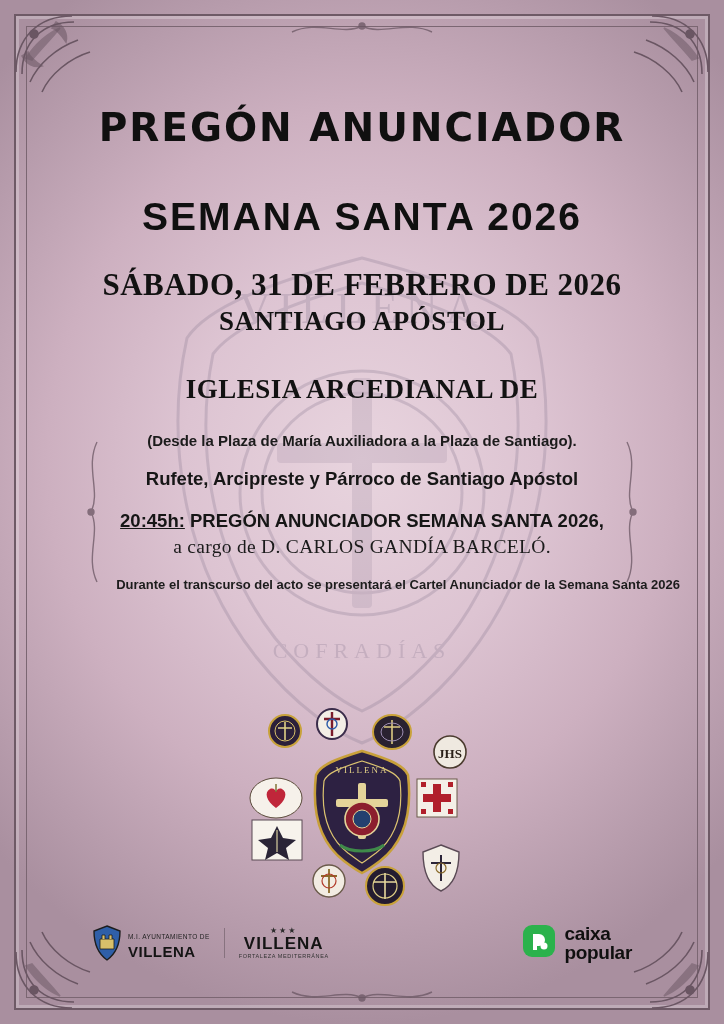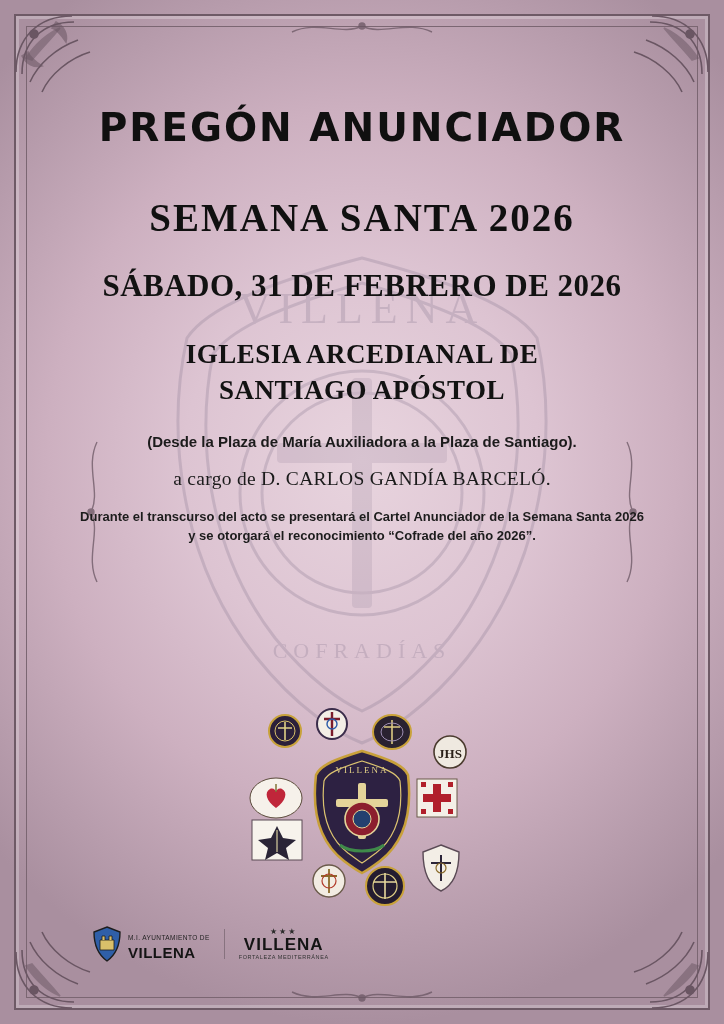--- a/index.html
+++ b/index.html
@@ -81,21 +81,21 @@
     font-family: "DejaVu Sans", sans-serif;
     font-weight: 700;
     font-size: 39px;
     letter-spacing: 2px;
     line-height: 1.0;
     color: #101010;
   }
   .t2 {
     margin: 0;
     padding-top: 48px;
-    font-family: Liberation Serif, serif;
+    font-family: Liberation Sans, sans-serif;
     font-weight: 700;
     font-size: 39px;
     letter-spacing: 2px;
     color: #101010;
   }
   .t3 {
     margin: 0;
     padding-top: 28px;
     font-family: "Liberation Serif", serif;
     font-weight: 700;
@@ -140,20 +140,21 @@
     font-size: 19.5px;
     margin: 2px 0 0 0;
     letter-spacing: .3px;
   }
   .note {
     margin: 18px 0 0 0;
     font-size: 13px;
     line-height: 1.45;
     font-weight: 600;
     color: #1c1c1c;
+    text-align: right;
   }
 
   
   .emblems {
     position: absolute;
     left: 0; right: 0;
     top: 690px;
     height: 210px;
     z-index: 4;
     pointer-events: none;
@@ -353,38 +354,39 @@
         <path d="M5 14 C 30 2, 55 18, 75 8 C 95 18, 120 2, 145 14"></path>
         <circle cx="75" cy="8" r="3" fill="#6a5663"></circle>
       </g>
     </svg>
   </div>
 
   <div class="content">
     <h1 class="t1">PREGÓN ANUNCIADOR</h1>
     <h1 class="t2">SEMANA SANTA 2026</h1>
     <div class="t3">SÁBADO, 31 DE FEBRERO DE 2026</div>
+    <div class="t4" style="padding-top:0">SANTIAGO APÓSTOL</div>
     <div class="t4">IGLESIA ARCEDIANAL DE</div>
-    <div class="t4" style="padding-top:0">SANTIAGO APÓSTOL</div>
 
     <div class="schedule">
       <div>
         <p class="line-sub">(Desde la Plaza de María Auxiliadora a la Plaza de Santiago).</p>
       </div>
 
       <div class="blk">
+        <p class="line-main">Rufete, Arcipreste y Párroco de Santiago Apóstol</p>
       </div>
 
       <div class="blk">
+        <p class="line-main"><span class="hour">20:45h:</span><span> PREGÓN ANUNCIADOR SEMANA SANTA 2026,</span></p>
         <p class="line-serif">a cargo de D. CARLOS GANDÍA BARCELÓ.</p>
       </div>
     </div>
 
     <p class="note">Durante el transcurso del acto se presentará el Cartel Anunciador de la Semana Santa 2026</p>
-    <p class="note" style="margin-top:0">y se otorgará el reconocimiento “Cofrade del año 2026”.</p>
   </div>
 
   <div class="emblems">
 
     <div class="em" style="left:285px; top:42px;">
       <svg width="38" height="40" viewBox="0 0 38 40" xmlns="http://www.w3.org/2000/svg">
         <circle cx="19" cy="19" r="16" fill="#2b1f3a" stroke="#c8a23a" stroke-width="2"></circle>
         <circle cx="19" cy="19" r="10" fill="none" stroke="#d8c06a" stroke-width="1"></circle>
         <path d="M19 10 v18 M12 16 h14" stroke="#e0cf86" stroke-width="1.6"></path>
       </svg>
@@ -502,15 +504,28 @@
 
       <div class="divider-v"></div>
 
       <div class="logo-villena-2">
         <div class="stars">★★★</div>
         <div class="big">VILLENA</div>
         <div class="tag">FORTALEZA MEDITERRÁNEA</div>
       </div>
     </div>
 
+    <div class="footer-right">
+      <span class="caixa-mark">
+        <svg width="34" height="34" viewBox="0 0 34 34" xmlns="http://www.w3.org/2000/svg">
+          <rect x="1" y="1" width="32" height="32" rx="9" fill="#2bb24c"></rect>
+          <path d="M11 10 h6 a6 6 0 0 1 0 12 h-2 v4 h-4 z" fill="#ffffff"></path>
+          <circle cx="22" cy="22" r="3.5" fill="#ffffff"></circle>
+        </svg>
+      </span>
+      <span class="caixa-txt">
+        <span class="c1">caixa</span><br>
+        <span class="c2">popular</span>
+      </span>
+    </div>
   </div>
 
 </div>
 
 </body></html>

